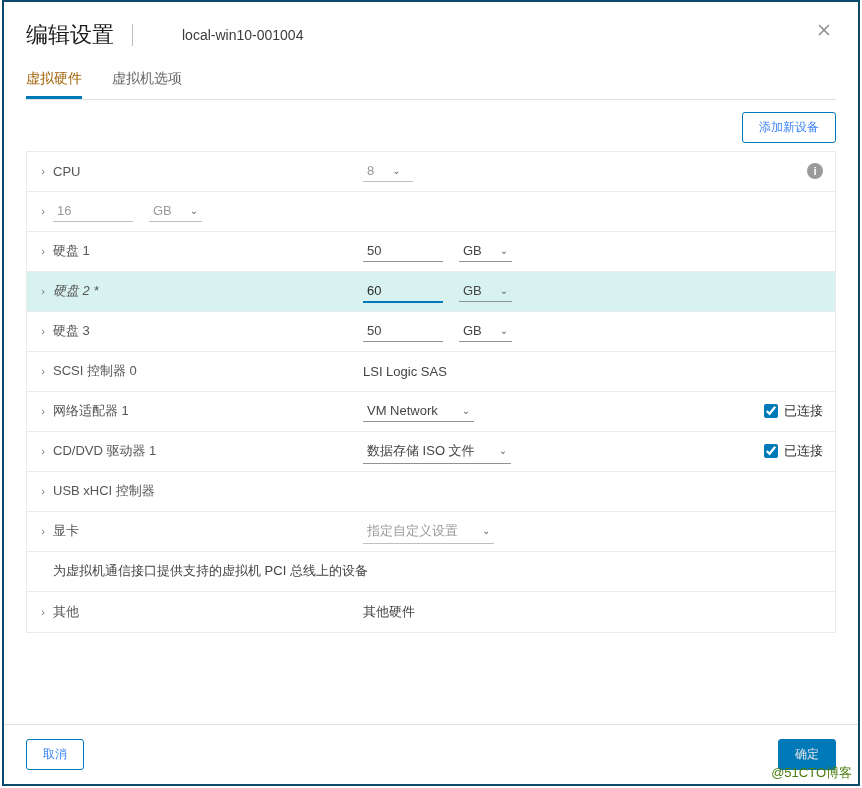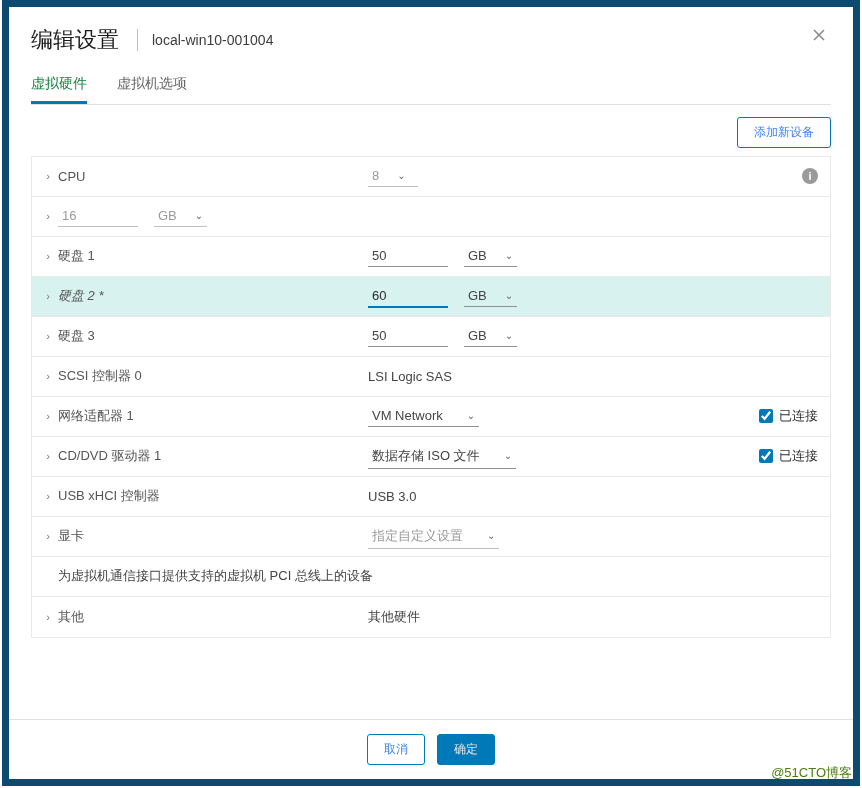--- a/index.html
+++ b/index.html
@@ -6,21 +6,21 @@
     body {
       font-family: -apple-system, BlinkMacSystemFont, "Segoe UI", Arial, sans-serif;
       font-size: 13px;
       color: #3c3c3c;
       background: #fff;
       width: 862px;
       position: relative;
     }
     .dialog {
       background: #fff;
-      border: 7px solid #0c4a6e;
+      border: 2px solid #0c4a6e;
       width: 858px;
       margin: 0 auto;
       min-height: 786px;
       display: flex;
       flex-direction: column;
     }
     .dialog-header {
       display: flex;
       align-items: center;
       padding: 18px 22px 10px 22px;
@@ -33,20 +33,21 @@
     }
     .vline {
       width: 1px;
       height: 22px;
       background: #bdbdbd;
       margin: 0 14px 0 18px;
     }
     .vm-name {
       font-size: 14px;
       color: #3c3c3c;
+      margin-left: 35px;
     }
     .close-x {
       position: absolute;
       right: 22px;
       top: 20px;
       width: 20px;
       height: 20px;
       cursor: pointer;
       color: #888;
     }
@@ -58,21 +59,21 @@
       gap: 30px;
     }
     .tab {
       padding: 10px 0 8px 0;
       font-size: 14px;
       color: #666;
       cursor: pointer;
       border-bottom: 3px solid transparent;
     }
     .tab.active {
-      color: #15803d;
+      color: #a16207;
       border-bottom: 3px solid #0079b8;
       font-weight: 500;
     }
     .content {
       padding: 12px 22px 20px 22px;
       flex: 1;
     }
     .top-actions {
       display: flex;
       justify-content: flex-end;
@@ -208,21 +209,21 @@
       display: inline-flex;
       align-items: center;
       justify-content: center;
       font-size: 11px;
       font-weight: bold;
       margin-left: auto;
     }
     .footer {
       border-top: 1px solid #e0e0e0;
       display: flex;
-      justify-content: center;
+      justify-content: space-between;
       padding: 14px 22px;
       gap: 12px;
       margin-top: auto;
     }
     .watermark {
       position: absolute;
       right: 10px;
       bottom: 4px;
       color: #4d7c0f;
       font-size: 13px;
@@ -367,23 +368,20 @@
           <input type="checkbox" class="cb" checked="" style="">
           <span>已连接</span>
         </div>
       </div>
 
       <div class="row">
         <span class="exp">›</span>
         <div class="row-label">
             <span>USB xHCI 控制器</span>
           </div>
-        <div class="row-value">
-            <span>USB 3.0</span>
-          </div>
       </div>
 
       <div class="row">
         <span class="exp">›</span>
         <div class="row-label">
             <span>显卡</span>
           </div>
         <div class="row-value">
           <span class="link-drop muted">
             <span>指定自定义设置</span>

